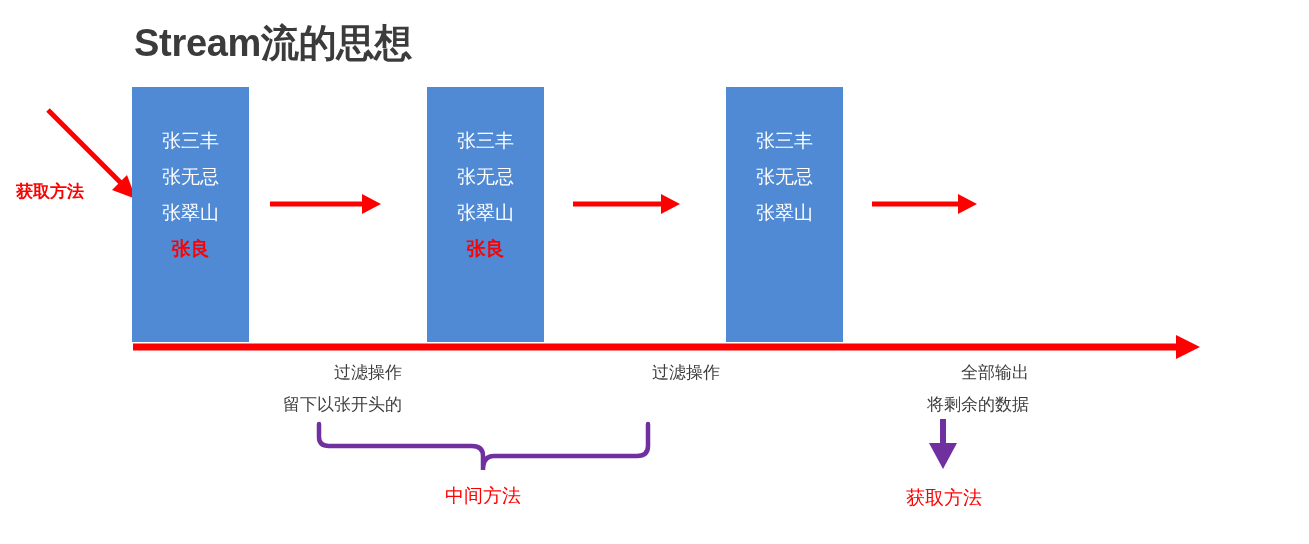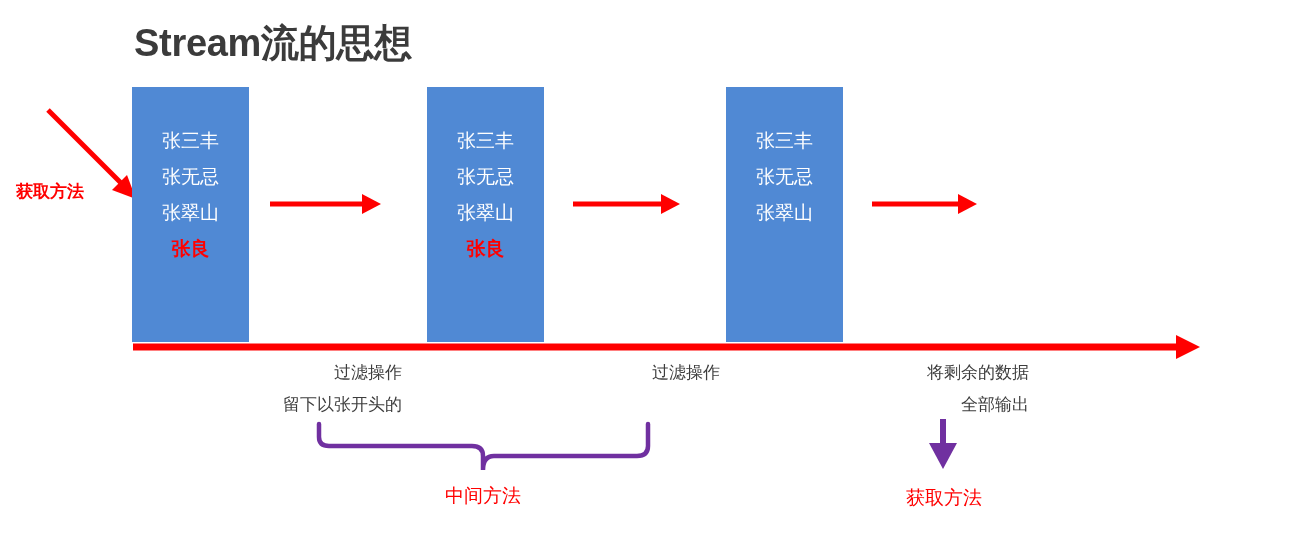--- a/index.html
+++ b/index.html
@@ -160,18 +160,18 @@
 </div>
 
 <div class="abs caption" id="caption1">
   <div>过滤操作</div>
   <div>留下以张开头的</div>
 </div>
 <div class="abs caption" id="caption2">
   <div>过滤操作</div>
 </div>
 <div class="abs caption" id="caption3">
+  <div>全部输出</div>
   <div>将剩余的数据</div>
-  <div>全部输出</div>
 </div>
 
 <div class="abs bottom-label" id="mid-label">中间方法</div>
 <div class="abs bottom-label" id="term-label">获取方法</div>
 
 </body></html>

